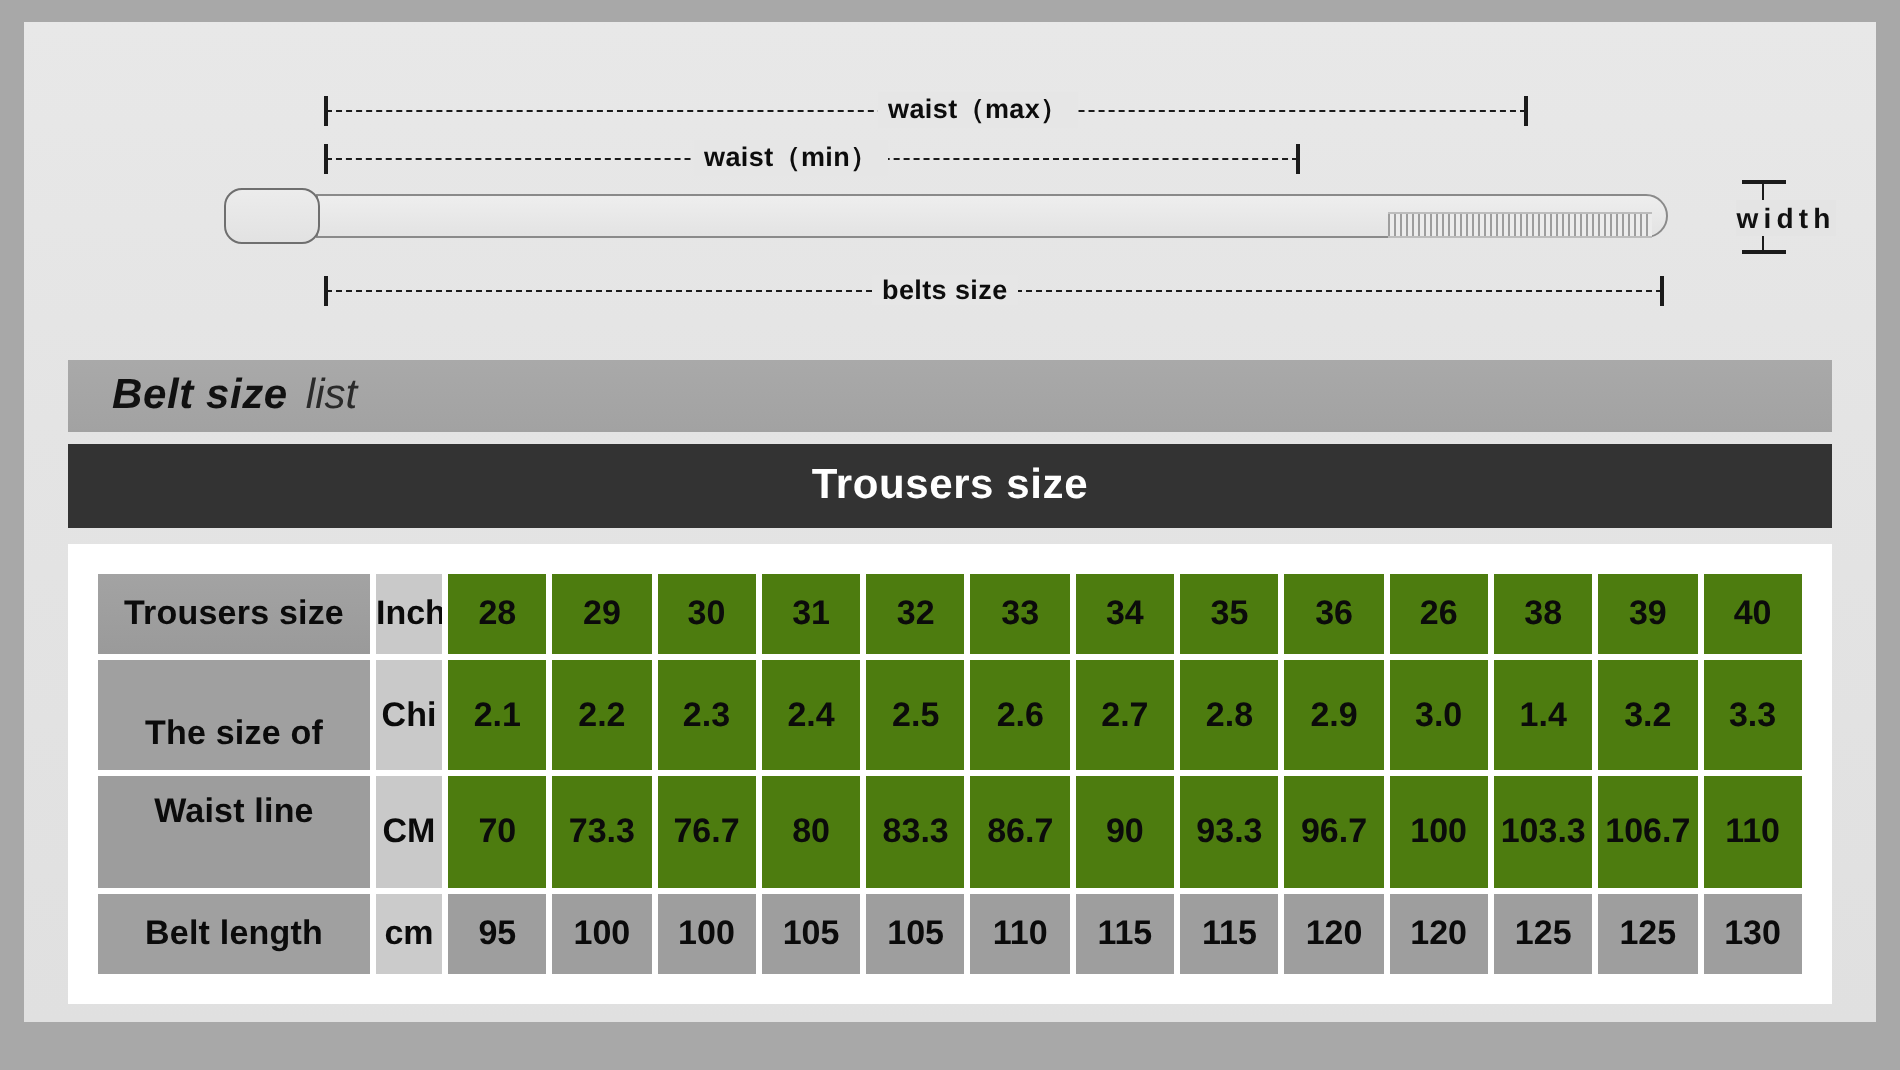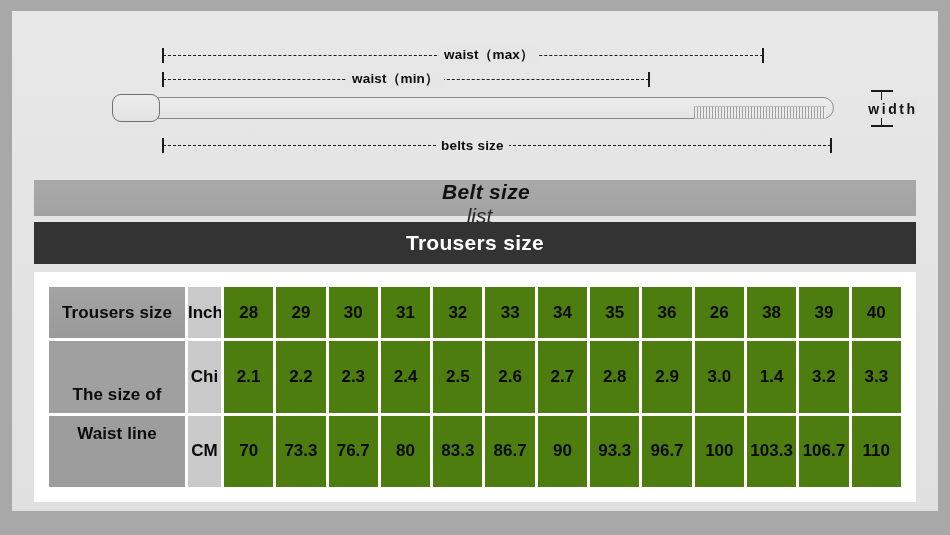--- a/index.html
+++ b/index.html
@@ -165,21 +165,20 @@
   
   .list-bar {
     position: absolute;
     left: 22px;
     top: 169px;
     width: 882px;
     height: 36px;
     background: linear-gradient(180deg, #a9a9a9, #a2a2a2);
     display: flex;
     align-items: center;
-    flex-direction: column;
   }
   .list-bar .t1 {
     margin-left: 22px;
     font-size: 21px;
     font-style: italic;
     font-weight: bold;
     color: #111;
     letter-spacing: .3px;
   }
   .list-bar .t2 {
@@ -371,18 +370,35 @@
             <td class="val">86.7</td>
             <td class="val">90</td>
             <td class="val">93.3</td>
             <td class="val">96.7</td>
             <td class="val">100</td>
             <td class="val">103.3</td>
             <td class="val">106.7</td>
             <td class="val">110</td>
           </tr>
 
+          <tr class="dark">
+            <td class="lbl r4">Belt length</td>
+            <td class="unit dk">cm</td>
+            <td class="val">95</td>
+            <td class="val">100</td>
+            <td class="val">100</td>
+            <td class="val">105</td>
+            <td class="val">105</td>
+            <td class="val">110</td>
+            <td class="val">115</td>
+            <td class="val">115</td>
+            <td class="val">120</td>
+            <td class="val">120</td>
+            <td class="val">125</td>
+            <td class="val">125</td>
+            <td class="val">130</td>
+          </tr>
         </tbody>
       </table>
     </div>
 
   </div>
 </div>
 
 </body></html>

